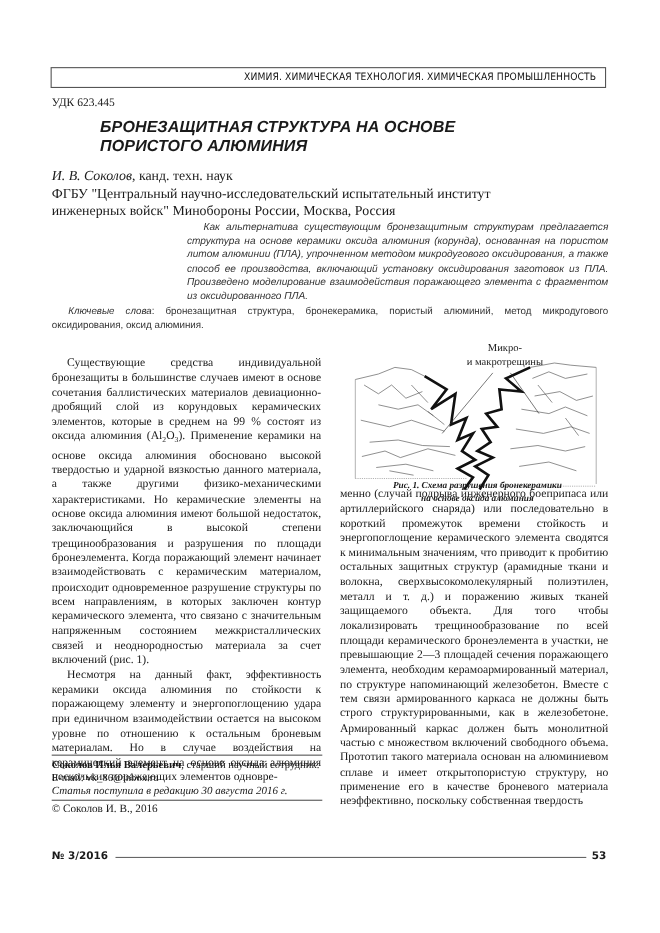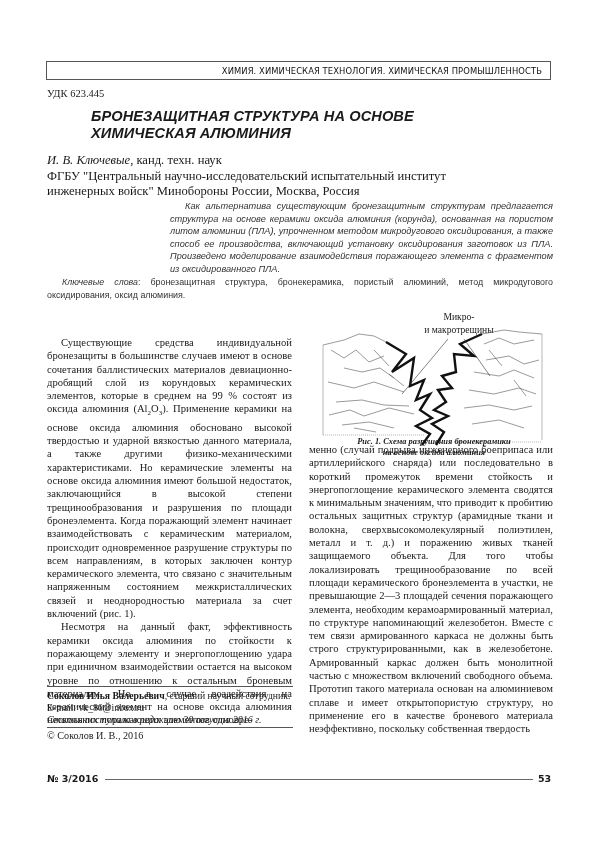--- a/index.html
+++ b/index.html
@@ -27,21 +27,21 @@
   }
   .keywords {
     left: 47px; top: 276px; width: 506px; font-size: 8.9px; line-height: 12.6px;
     color: #333; text-align: justify; text-indent: 15px;
   }
   .col {
     font-size: 10.6px; line-height: 13.3px; text-align: justify; color: #1a1a1a;
   }
   .col p { margin: 0; text-indent: 14px; }
   .col p.noindent { text-indent: 0; }
-  .col-left { left: 47px; top: 324px; width: 245px; margin-top: 12px; }
+  .col-left { left: 47px; top: 324px; width: 245px; }
   .col-right { left: 309px; top: 443px; width: 244px; }
   .figure { left: 314px; top: 310px; width: 240px; height: 150px; }
   .fig-label {
     left: 414px; top: 311px; width: 90px; font-size: 9.6px; line-height: 12.5px; text-align: center;
   }
   .fig-caption {
     left: 314px; top: 437px; width: 240px; font-size: 8.4px; line-height: 10.5px;
     font-weight: bold; font-style: italic; text-align: center;
   }
   .rule-left { left: 47px; top: 686px; width: 246px; height: 0; border-top: 1px solid #555; }
@@ -62,25 +62,25 @@
 </style>
 </head>
 <body>
 
 <div class="abs header-box">ХИМИЯ. ХИМИЧЕСКАЯ ТЕХНОЛОГИЯ. ХИМИЧЕСКАЯ ПРОМЫШЛЕННОСТЬ</div>
 
 <div class="abs serif udk">УДК 623.445</div>
 
 <div class="abs sans title">
   <div>БРОНЕЗАЩИТНАЯ СТРУКТУРА НА ОСНОВЕ</div>
-  <div>ХИМИЧЕСКАЯ АЛЮМИНИЯ</div>
+  <div>ПОРИСТОГО АЛЮМИНИЯ</div>
 </div>
 
 <div class="abs serif author">
-  <div><i>И. В. Ключевые</i><span>, канд. техн. наук</span></div>
+  <div><i>И. В. Соколов</i><span>, канд. техн. наук</span></div>
   <div>ФГБУ "Центральный научно-исследовательский испытательный институт</div>
   <div>инженерных войск" Минобороны России, Москва, Россия</div>
 </div>
 
 <div class="abs sans abstract">Как альтернатива существующим бронезащитным структурам предлагается структура на основе керамики оксида алюминия (корунда), основанная на пористом литом алюминии (ПЛА), упрочненном методом микродугового оксидирования, а также способ ее производства, включающий установку оксидирования заготовок из ПЛА. Произведено моделирование взаимодействия поражающего элемента с фрагментом из оксидированного ПЛА.</div>
 
 <div class="abs sans keywords"><i>Ключевые слова</i><span>: бронезащитная структура, бронекерамика, пористый алюминий, метод микродугового оксидирования, оксид алюминия.</span></div>
 
 <div class="abs serif col col-left">
   <p><span>Существующие средства индивидуальной бронезащиты в большинстве случаев имеют в основе сочетания баллистических материалов девиационно-дробящий слой из корундовых керамических элементов, которые в среднем на 99 % состоят из оксида алюминия (Al</span><sub style="font-size:7px">2</sub><span>O</span><sub style="font-size:7px">3</sub><span>). Применение керамики на основе оксида алюминия обосновано высокой твердостью и ударной вязкостью данного материала, а также другими физико-механическими характеристиками. Но керамические элементы на основе оксида алюминия имеют большой недостаток, заключающийся в высокой степени трещинообразования и разрушения по площади бронеэлемента. Когда поражающий элемент начинает взаимодействовать с керамическим материалом, происходит одновременное разрушение структуры по всем направлениям, в которых заключен контур керамического элемента, что связано с значительным напряженным состоянием межкристаллических связей и неоднородностью материала за счет включений (рис. 1).</span></p>

